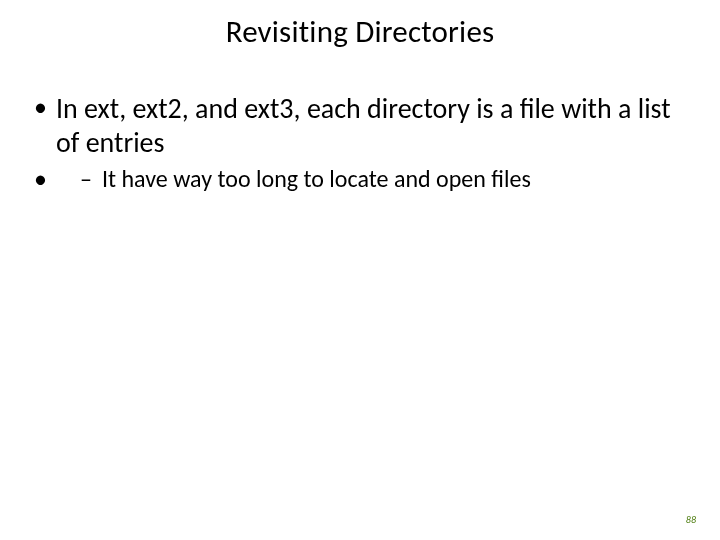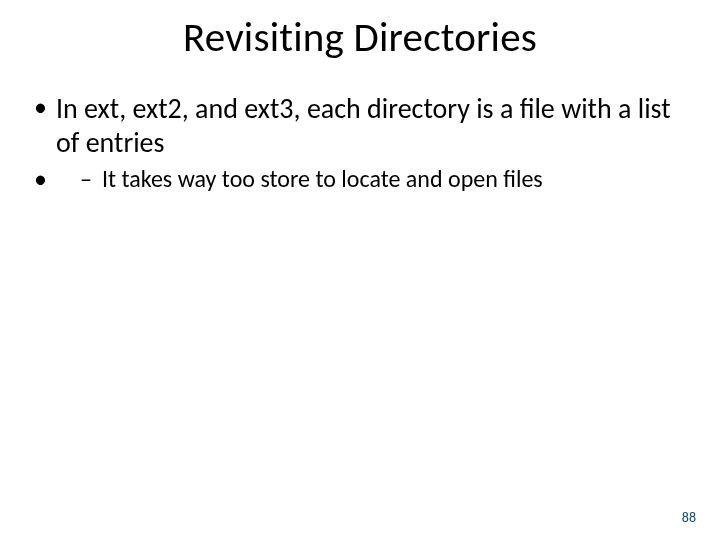--- a/index.html
+++ b/index.html
@@ -17,21 +17,21 @@
     width: 720px;
     height: 540px;
     box-sizing: border-box;
   }
   .title {
     position: absolute;
     top: 12px;
     left: 0;
     width: 720px;
     text-align: center;
-    font-size: 41px;
+    font-size: 31px;
     font-weight: 400;
     letter-spacing: 0.2px;
   }
   .body {
     position: absolute;
     top: 92px;
     left: 30px;
     right: 30px;
   }
   ul.lvl1 {
@@ -69,40 +69,41 @@
     content: "–";
     position: absolute;
     left: 24px;
     top: 0;
     font-size: 24px;
   }
   .pagenum {
     position: absolute;
     right: 24px;
     bottom: 14px;
-    font-size: 14px;
-    color: #0c4a6e;
+    font-size: 10px;
+    color: #4d7c0f;
+    font-style: italic;
   }
 </style>
 </head>
 <body>
 
 <div class="slide">
 
   <div class="title">Revisiting Directories</div>
 
   <div class="body">
     <ul class="lvl1">
       <li>
         <span>In ext, ext2, and ext3, each directory is a file with a list of entries</span>
       </li>
       <li>
         <ul class="lvl2">
           <li>
-            <span>It takes way too store to locate and open files</span>
+            <span>It have way too long to locate and open files</span>
           </li>
         </ul>
       </li>
     </ul>
   </div>
 
   <div class="pagenum">88</div>
 </div>
 
 </body></html>

